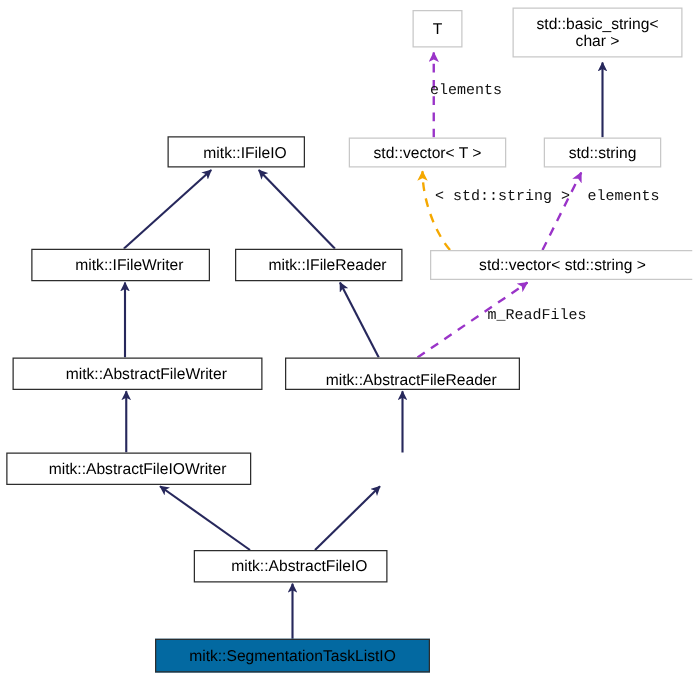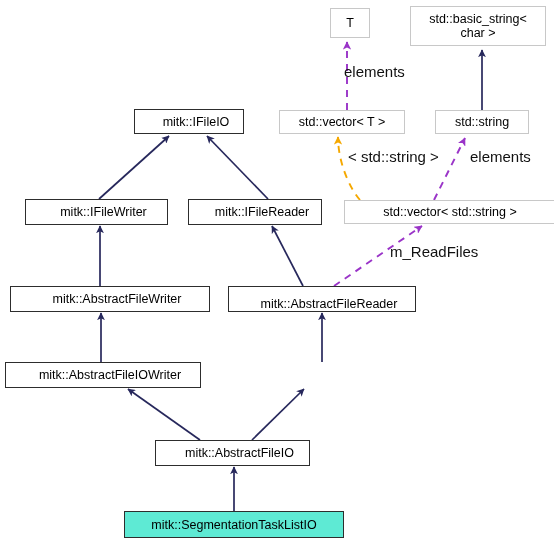--- a/index.html
+++ b/index.html
@@ -37,30 +37,31 @@
   }
   .node.mitk{
     border:1.6px solid #2d2d2d;
     padding-left:14px;
   }
   .node.ext{
     border:1.3px solid #c8c8c8;
   }
   .node.current{
     border:1.6px solid #2d2d2d;
-    background:#5eead4;
+    background:#0369a1;
   }
   .edge-label{
     position:absolute;
-    font-size:15px;
+    font-size:12px;
     line-height:14px;
     color:#111111;
     white-space:pre;
     background:transparent;
     z-index:4;
+    font-family:Liberation Mono, monospace;
   }
 </style>
 </head>
 <body>
 
 <div id="diagram">
 
   <svg id="edges" viewBox="0 0 554 548" width="554" height="548" xmlns="http://www.w3.org/2000/svg">
     <defs>
       <marker id="arrowNavy" viewBox="0 0 10 10" refX="9.2" refY="5" markerWidth="4.6" markerHeight="4.6" orient="auto-start-reverse">

